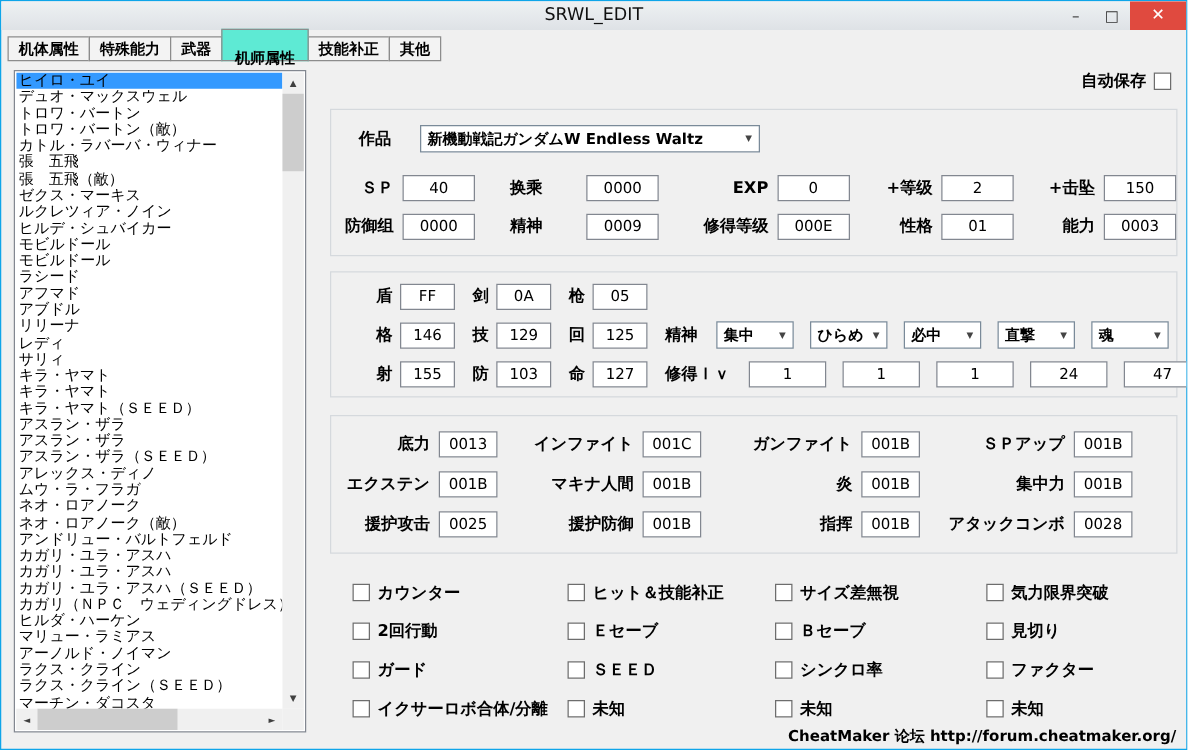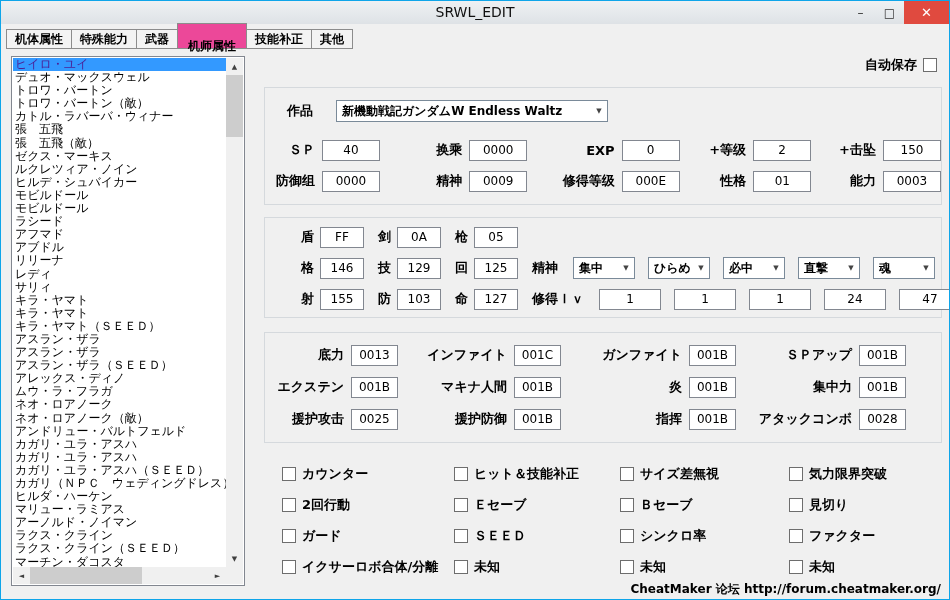--- a/index.html
+++ b/index.html
@@ -33,21 +33,21 @@
   .tabs {
     position:absolute; left:5px; top:25px; height:23px;
     display:flex; align-items:flex-end; z-index:3;
   }
   .tab {
     height:20px; line-height:18px; padding:0 8px;
     background:#f3f3f3; border:1px solid #8c8c8c; margin-right:-1px;
     font-size:12px; font-weight:bold; white-space:nowrap;
   }
   .tab.active {
-    height:23px; line-height:21px; background:#ec4899; padding:12px 10px; z-index:2; position:relative;
+    height:23px; line-height:21px; background:#5eead4; padding:12px 10px; z-index:2; position:relative;
   }
 
   
   .autosave {
     position:absolute; top:55px; right:12px;
     display:flex; align-items:center; gap:6px;
     font-size:13px; font-weight:bold;
   }
   input.cb {
     appearance:none; -webkit-appearance:none;
@@ -59,21 +59,21 @@
     position:absolute; left:10px; top:55px; width:234px; height:530px;
     background:#fff; border:1px solid #828790;
   }
   .list-items {
     position:absolute; left:1px; top:1px; right:18px; bottom:18px; overflow:hidden;
   }
   .list-item {
     height:13.1px; line-height:13.3px; font-size:12px; padding-left:2px;
     white-space:nowrap; overflow:hidden; color:#000;
   }
-  .list-item.selected { background:var(--selection,#3399ff); color:#4c1d95; }
+  .list-item.selected { background:var(--selection,#3399ff); color:#000000; }
 
   .vscroll { position:absolute; top:1px; right:1px; bottom:18px; width:17px; background:#f0f0f0; }
   .hscroll { position:absolute; left:1px; bottom:1px; right:18px; height:17px; background:#f0f0f0; }
   .sb-arrow {
     position:absolute; width:17px; height:17px;
     display:flex; align-items:center; justify-content:center;
     font-size:7px; color:#404040;
   }
   .sb-up { top:0; left:0; } .sb-down { bottom:0; left:0; }
   .sb-left { left:0; top:0; } .sb-right { right:0; top:0; }
@@ -106,21 +106,21 @@
   }
 
   
   .series-row { display:flex; align-items:center; margin:12px 0 0 22px; }
   .series-label { width:44px; margin-right:5px; }
   .series-combo { width:272px; }
   .info-row { display:flex; align-items:center; margin-left:8px; height:22px;gap:28px; }
   .row-a { margin-top:17px; } .row-b { margin-top:9px; }
   .pair { display:flex; align-items:center; justify-content:flex-end; gap:7px; }
   .info-row div.pair:nth-of-type(1){ width:122px; }
-  .info-row div.pair:nth-of-type(2){ width:136px; }
+  .info-row div.pair:nth-of-type(2){ width:136px;justify-content:space-between; }
   .info-row div.pair:nth-of-type(3){ width:142px; }
   .info-row div.pair:nth-of-type(4){ width:118px; }
   .info-row div.pair:nth-of-type(5){ width:116px; }
   .info-row .txt { width:58px; }
 
   
   .stat-row { display:flex; align-items:center; margin:9px 20px 0 36px; height:22px; }
   .stat-row.first { margin-top:8px; }
   .stat-pair { display:flex; align-items:center; gap:6px; margin-right:14px; }
   .stat-pair .txt { width:44px; }

